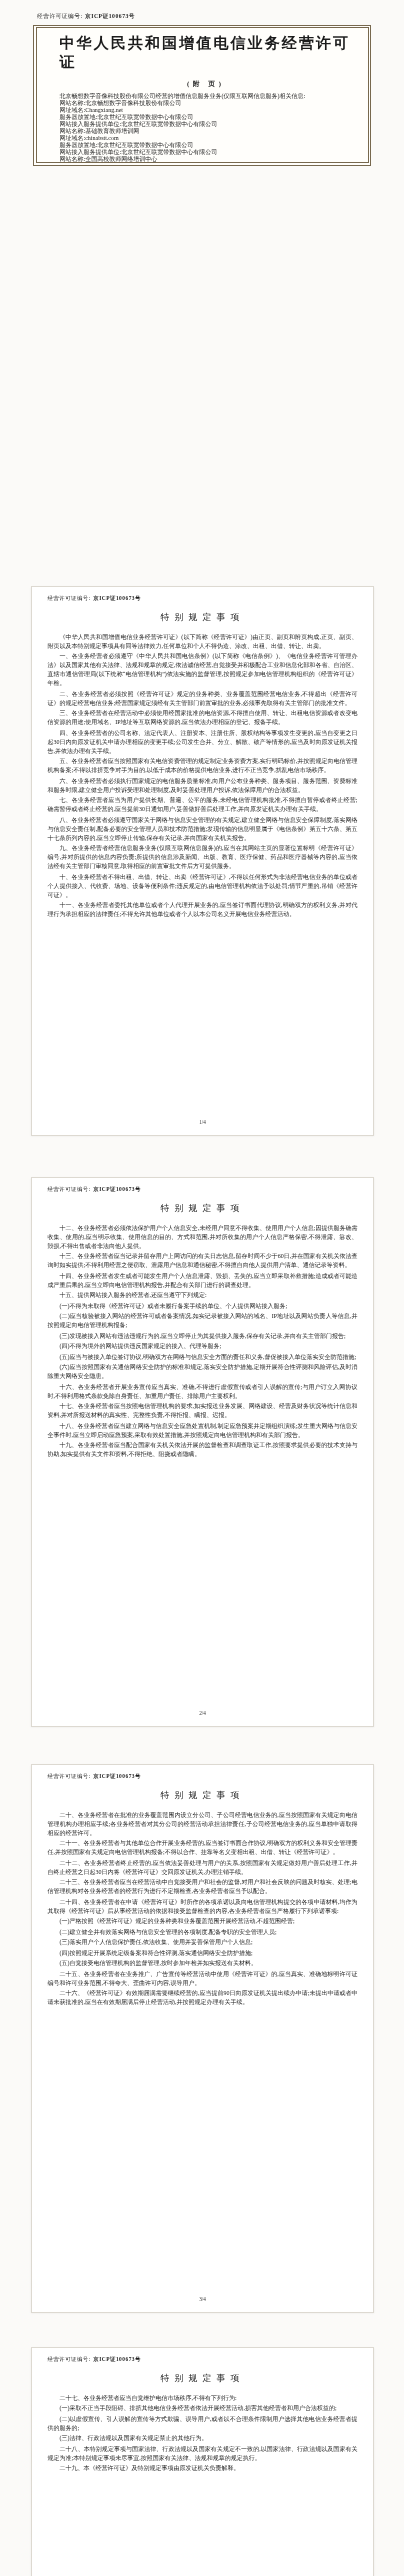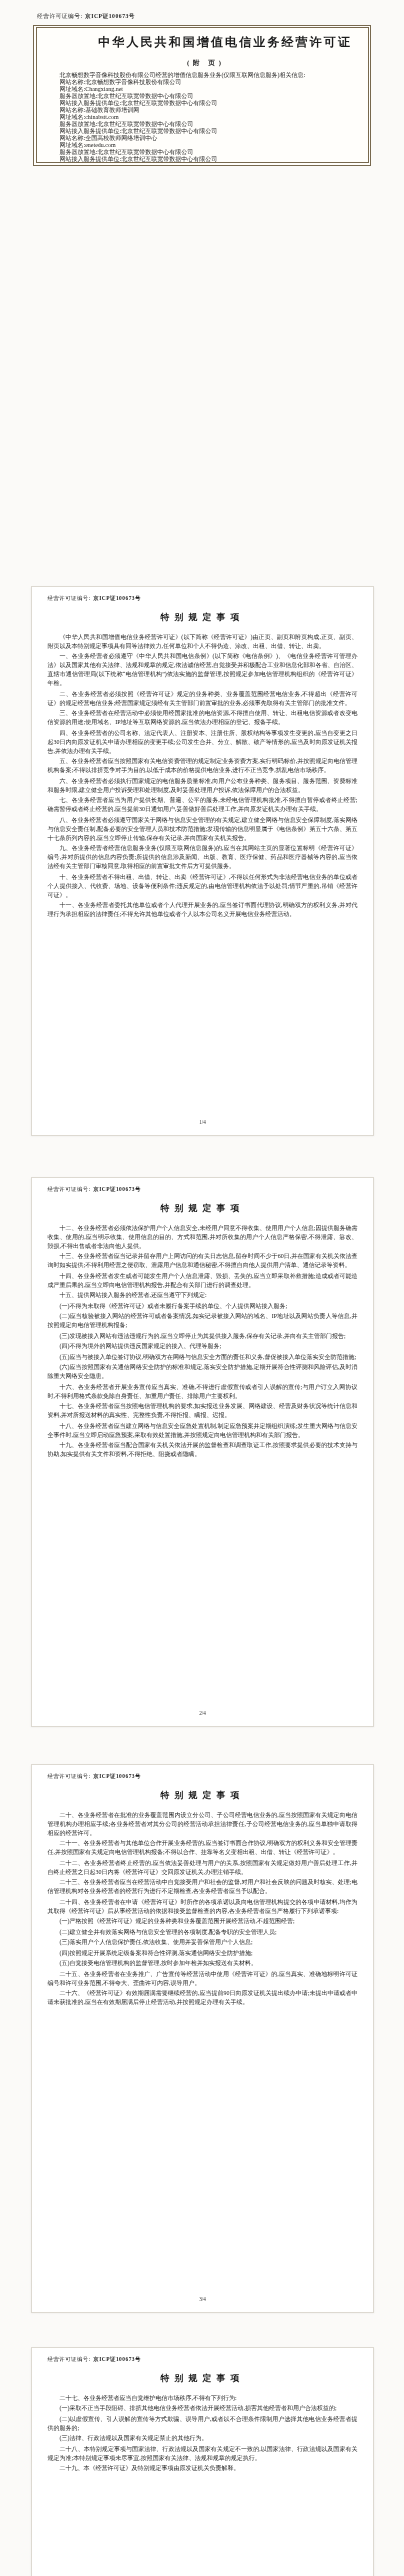--- a/index.html
+++ b/index.html
@@ -19,23 +19,23 @@
   .lic-no { font-weight: bold; margin-left: 2.6px; }
   .cert-frame { border: 1px solid #77684e; padding: 1.5px; background: #fffefb; }
   .cert-frame-inner {
     border: 0.5px solid #77684e;
     padding: 4.6px 15.5px 3.1px 23px;
     height: 126px;
     overflow: hidden;
   }
   .cert-title {
     margin: 1px 0 8px;
-    font-size: 12px;
+    font-size: 15px;
     font-weight: bold;
-    text-align: right;
+    text-align: left;
     letter-spacing: 2.1px;
   }
   .cert-subtitle {
     font-size: 6.7px;
     font-weight: bold;
     text-align: center;
     letter-spacing: 3.6px;
     margin-top: 1.5px;
   }
   .cert-body { margin-top: 3.6px; font-size: 6px; line-height: 7px; }
@@ -46,21 +46,21 @@
     left: 31px;
     width: 343px;
     border: 0.5px solid #ddd9d1;
     box-shadow: 0 0.5px 2.1px rgba(0,0,0,.07);
     padding: 8.2px 15.5px 0;
   }
   .sp-header { font-size: 5.4px; letter-spacing: 0.5px; }
   .sp-title {
     margin: 10.3px 0 0;
     font-size: 8.8px;
-    font-weight: bold;
+    font-weight: normal;
     text-align: center;
     letter-spacing: 5.2px;
   }
   .sp-body { margin-top: 8.2px; }
   .sp-body p {
     margin: 0 0 1.5px;
     font-size: 6px;
     line-height: 9px;
     text-indent: 2em;
     text-align: justify;

